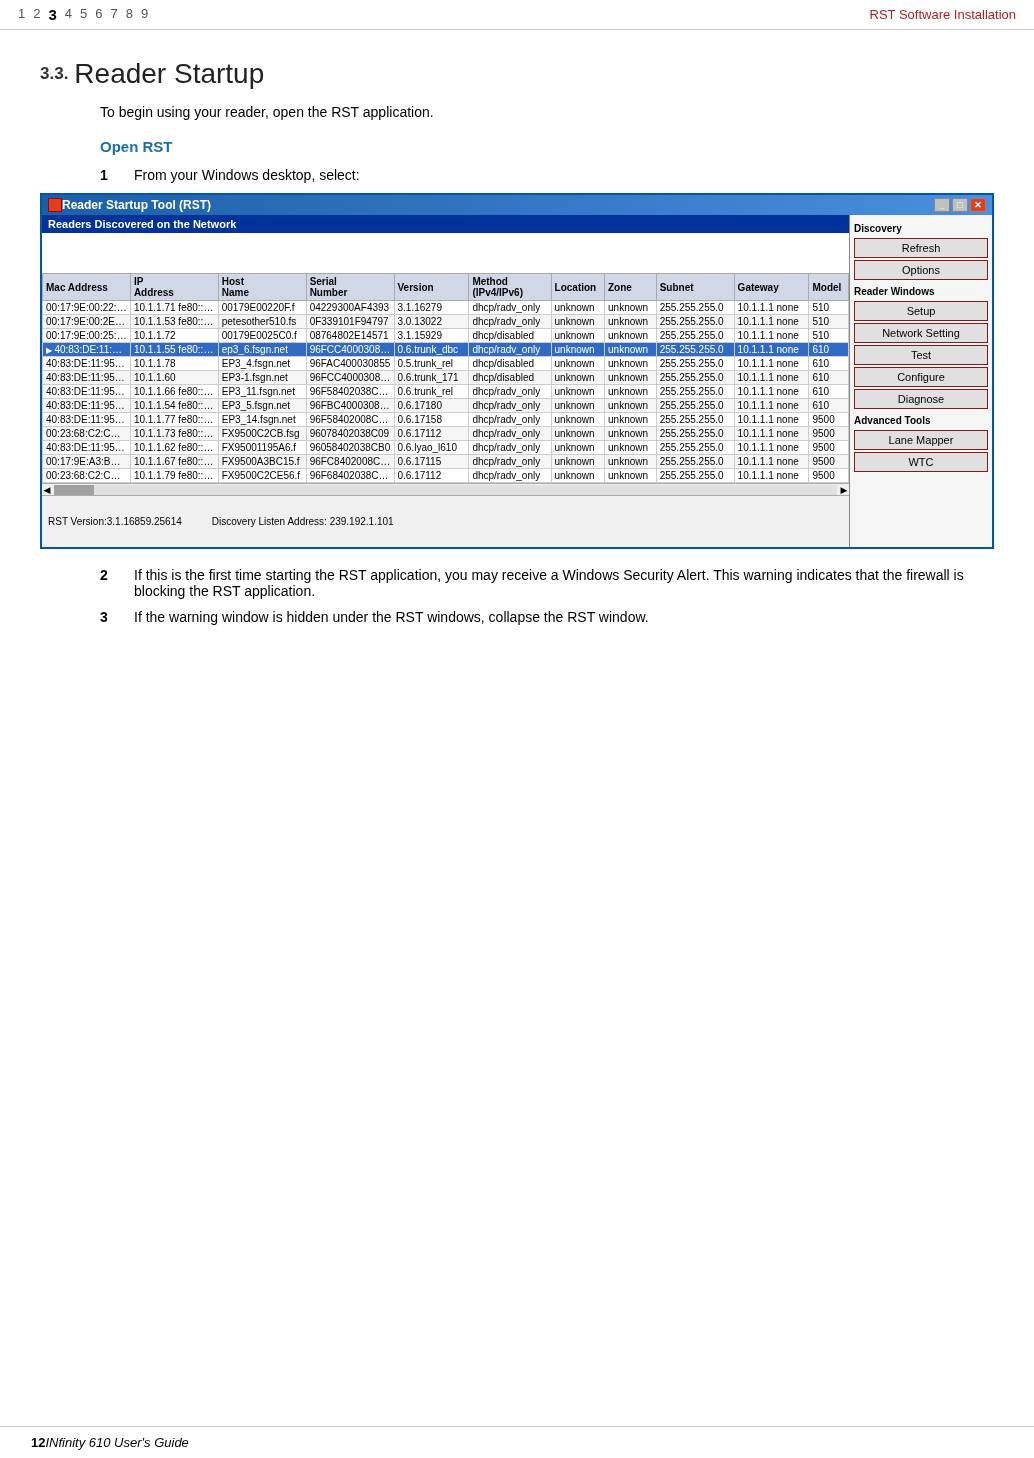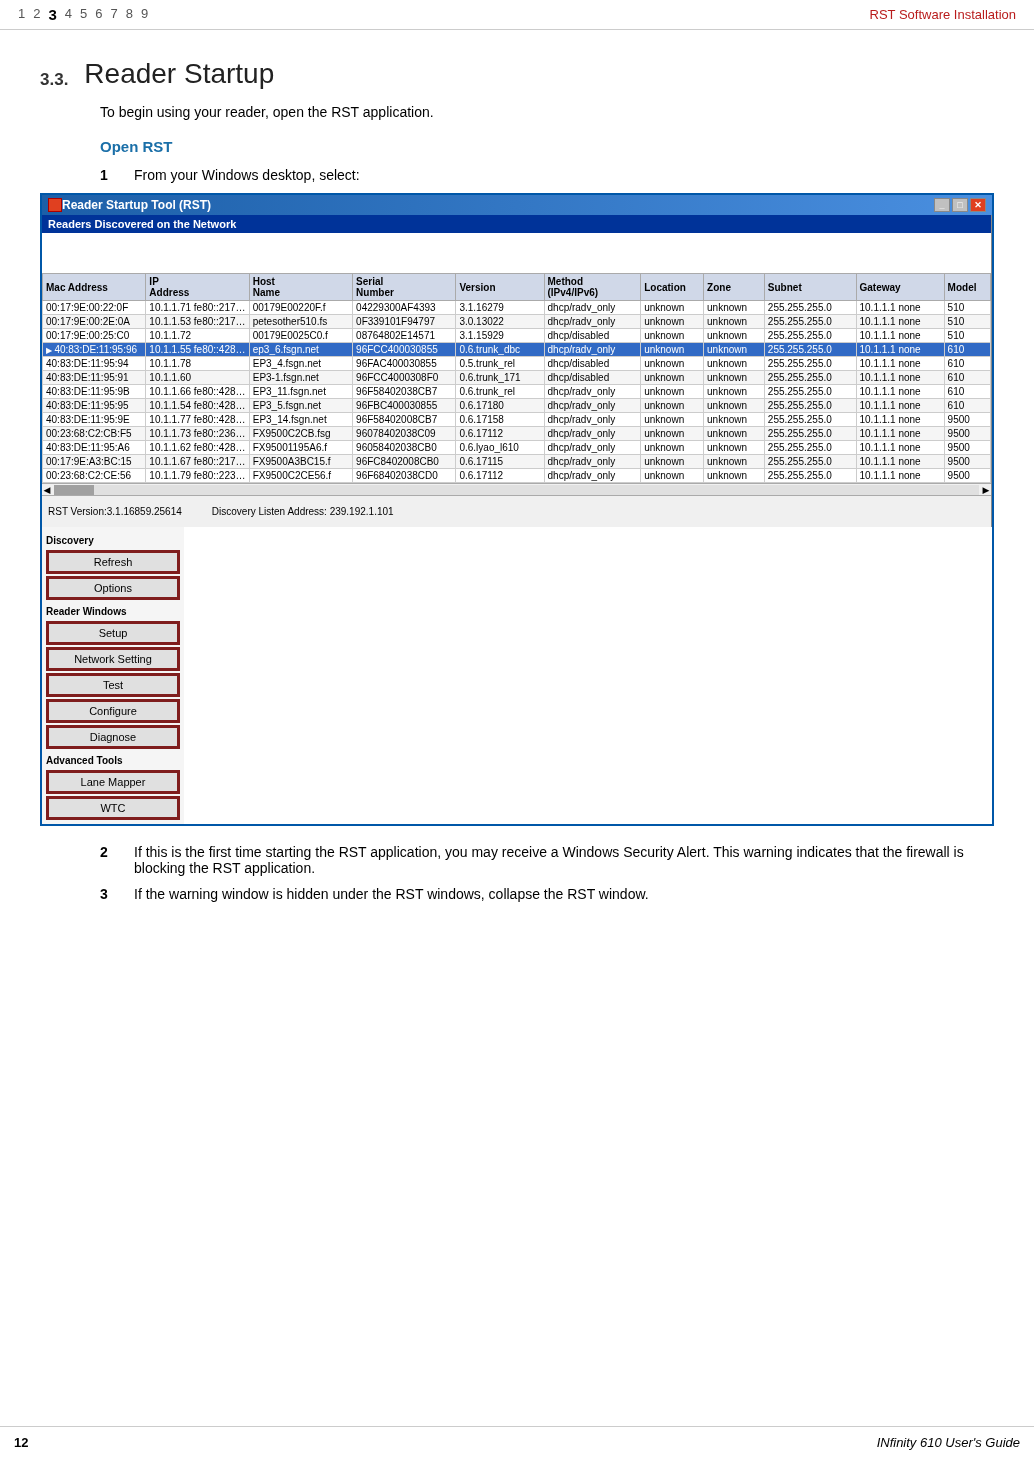--- a/index.html
+++ b/index.html
@@ -38,22 +38,22 @@
       color: #b91c1c;
     }
 
     
     .main-content {
       padding: 28px 40px 28px 40px;
     }
 
     .section-heading {
       display: flex;
-      align-items: flex-end;
-      gap: 16px;
+      align-items: center;
+      gap: 6px;
       margin-bottom: 14px;
     }
     .section-number {
       font-size: 17px;
       font-weight: bold;
       color: #333;
     }
     .section-title {
       font-size: 28px;
       font-weight: normal;
@@ -135,21 +135,20 @@
       border: 1px solid #888;
       font-size: 9px;
       display: flex;
       align-items: center;
       justify-content: center;
       cursor: pointer;
     }
 
     .rst-body {
       display: flex;
-      flex-direction: column;
     }
 
     
     .rst-table-area {
       flex: 1;
       border-right: 1px solid #888;
       overflow: hidden;
     }
     .rst-table-header {
       background: #003399;
@@ -214,21 +213,21 @@
       left: 0;
       width: 40px;
       height: 100%;
       background: #a0a0a0;
     }
 
     .rst-status-bar {
       background: #f0f0f0;
       border-top: 1px solid #aaa;
       font-size: 10px;
-      padding: 10px 6px;
+      padding: 20px 6px;
       display: flex;
       gap: 30px;
     }
 
     
     .rst-sidebar {
       width: 142px;
       padding: 4px;
       display: flex;
       flex-direction: column;
@@ -237,21 +236,21 @@
     }
     .sidebar-section-label {
       font-size: 10px;
       font-weight: bold;
       color: #000;
       margin-top: 4px;
       margin-bottom: 2px;
     }
     .sidebar-btn {
       background: #e0e0e0;
-      border: 3px solid #7f1d1d;
+      border: 1px solid #7f1d1d;
       font-size: 11px;
       padding: 3px 4px;
       text-align: center;
       cursor: pointer;
       display: block;
       width: 100%;
     }
 
     .manual-section {
       margin-top: 6px;
@@ -600,17 +599,17 @@
     </div>
     <div class="step-item-bottom">
       <span class="step-number">3</span>
       <span class="step-text">If the warning window is hidden under the RST windows, collapse the RST window.</span>
     </div>
   </div>
 
 </div>
 
 <div style="position:fixed;bottom:0;left:0;right:0;background:#fff;">
-  <div style="border-top:1px solid #ccc;display:flex;justify-content:space-between;padding:8px 14px;">
+  <div style="border-top:1px solid #ccc;display:flex;padding:8px 31px;">
     <span class="footer-page-num">12</span>
     <span class="footer-guide-name">INfinity 610 User's Guide</span>
   </div>
 </div>
 
 </body></html>

